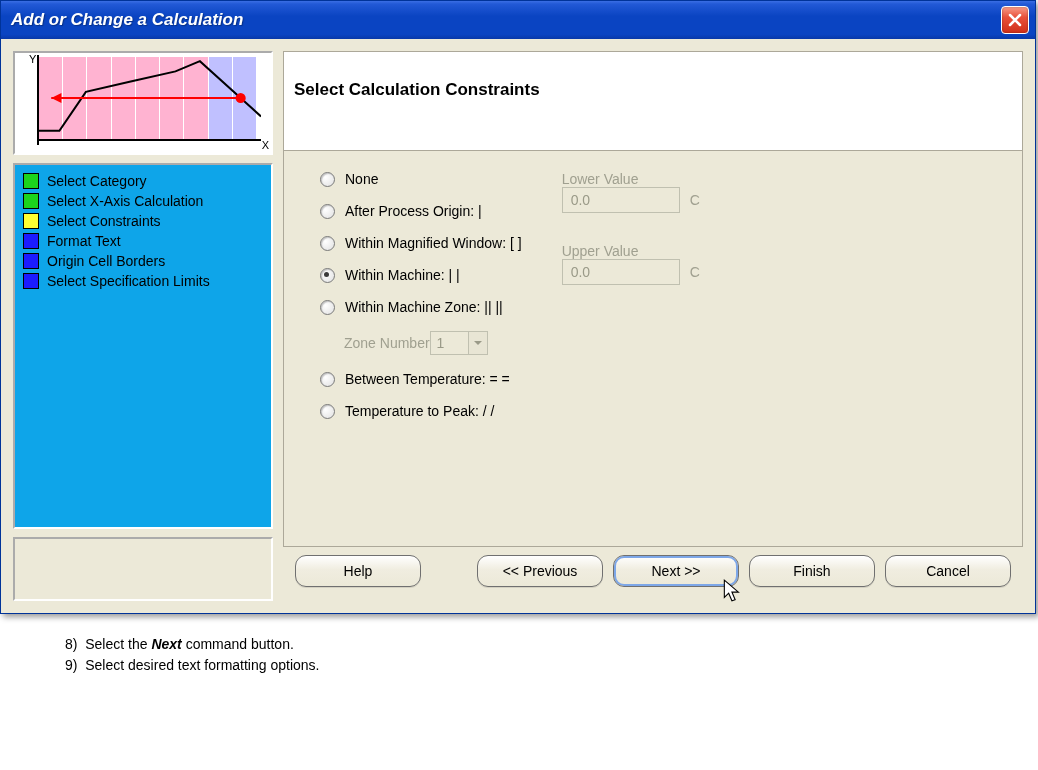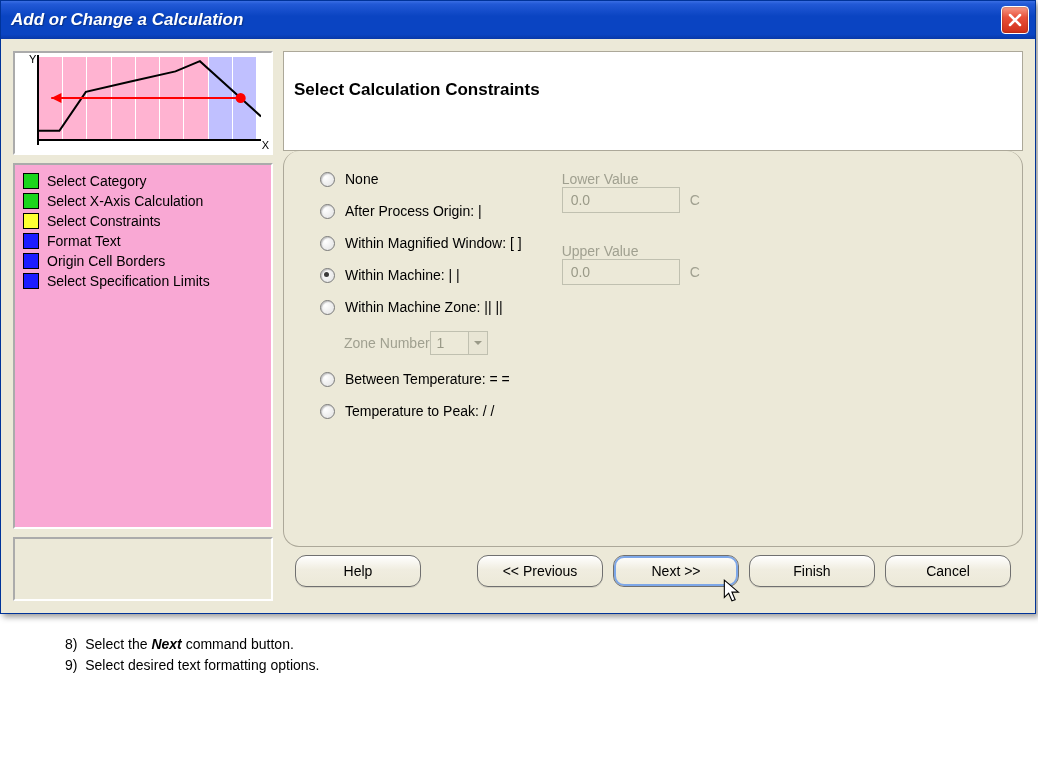--- a/index.html
+++ b/index.html
@@ -76,21 +76,21 @@
     position: absolute; left: 22px; right: 10px; bottom: 12px; height: 2px; background: #000;
   }
   .chart-line {
     position: absolute; left: 22px; top: 2px; right: 10px; bottom: 12px;
   }
   .chart-line svg { width: 100%; height: 100%; }
   .axis-lbl-y { position: absolute; left: 14px; top: 0; font-size: 11px; }
   .axis-lbl-x { position: absolute; right: 2px; bottom: 2px; font-size: 11px; }
   .steps-panel {
     border: 2px inset #fff;
-    background: #f9a8d4;
+    background: #0ea5e9;
     flex: 1;
     padding: 6px 8px;
     min-height: 350px;
   }
   .step-row {
     display: flex;
     align-items: center;
     gap: 8px;
     padding: 2px 0;
     font-size: 14px;
@@ -122,21 +122,20 @@
   .main-panel {
     flex: 1;
     padding: 20px 18px 10px 36px;
     background: #ece9d8;
     border-left: 1px solid #aca899;
     border-right: 1px solid #aca899;
     border-bottom: 1px solid #aca899;
     position: relative;
     display: flex;
     gap: 40px;
-    border-radius: 16px;
   }
   .radio-col {
     display: flex;
     flex-direction: column;
     gap: 16px;
   }
   .radio-row {
     display: flex;
     align-items: center;
     gap: 10px;

